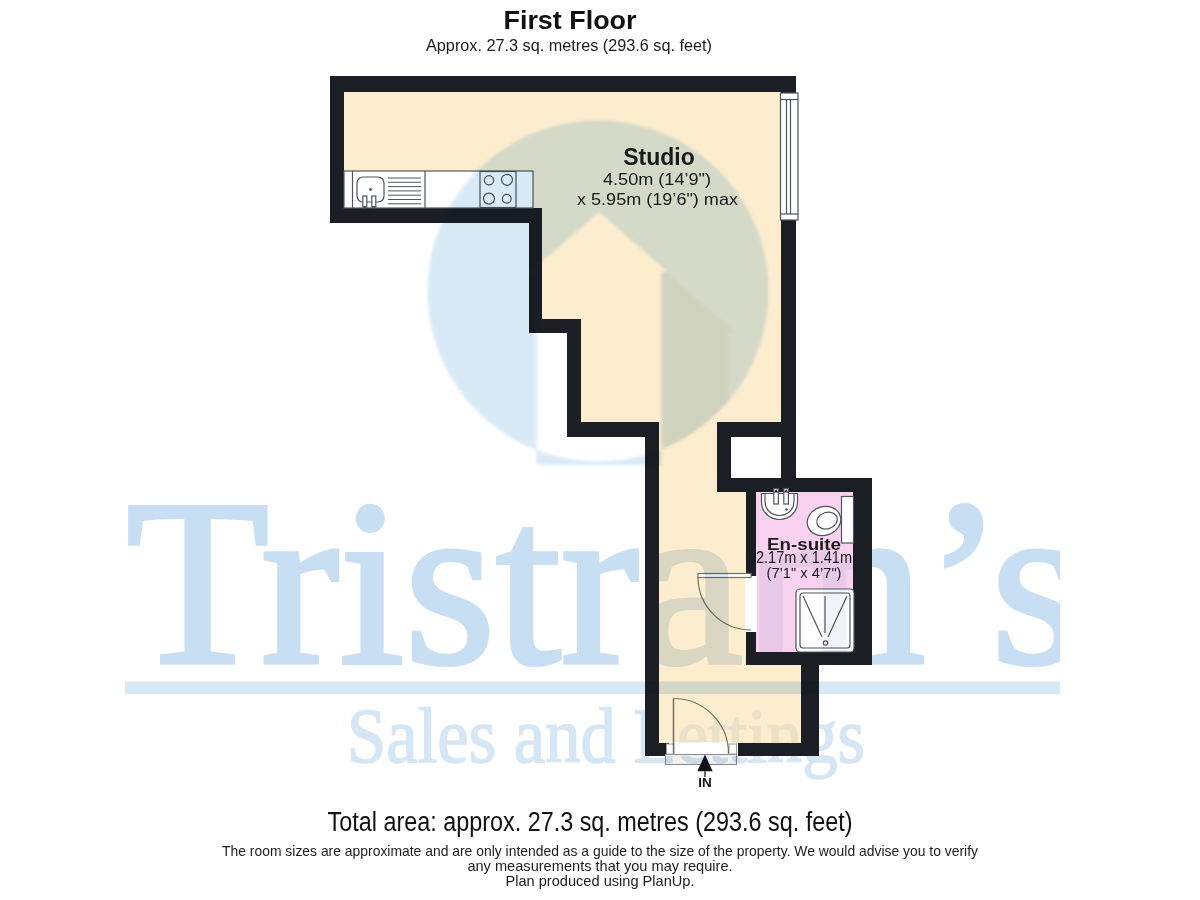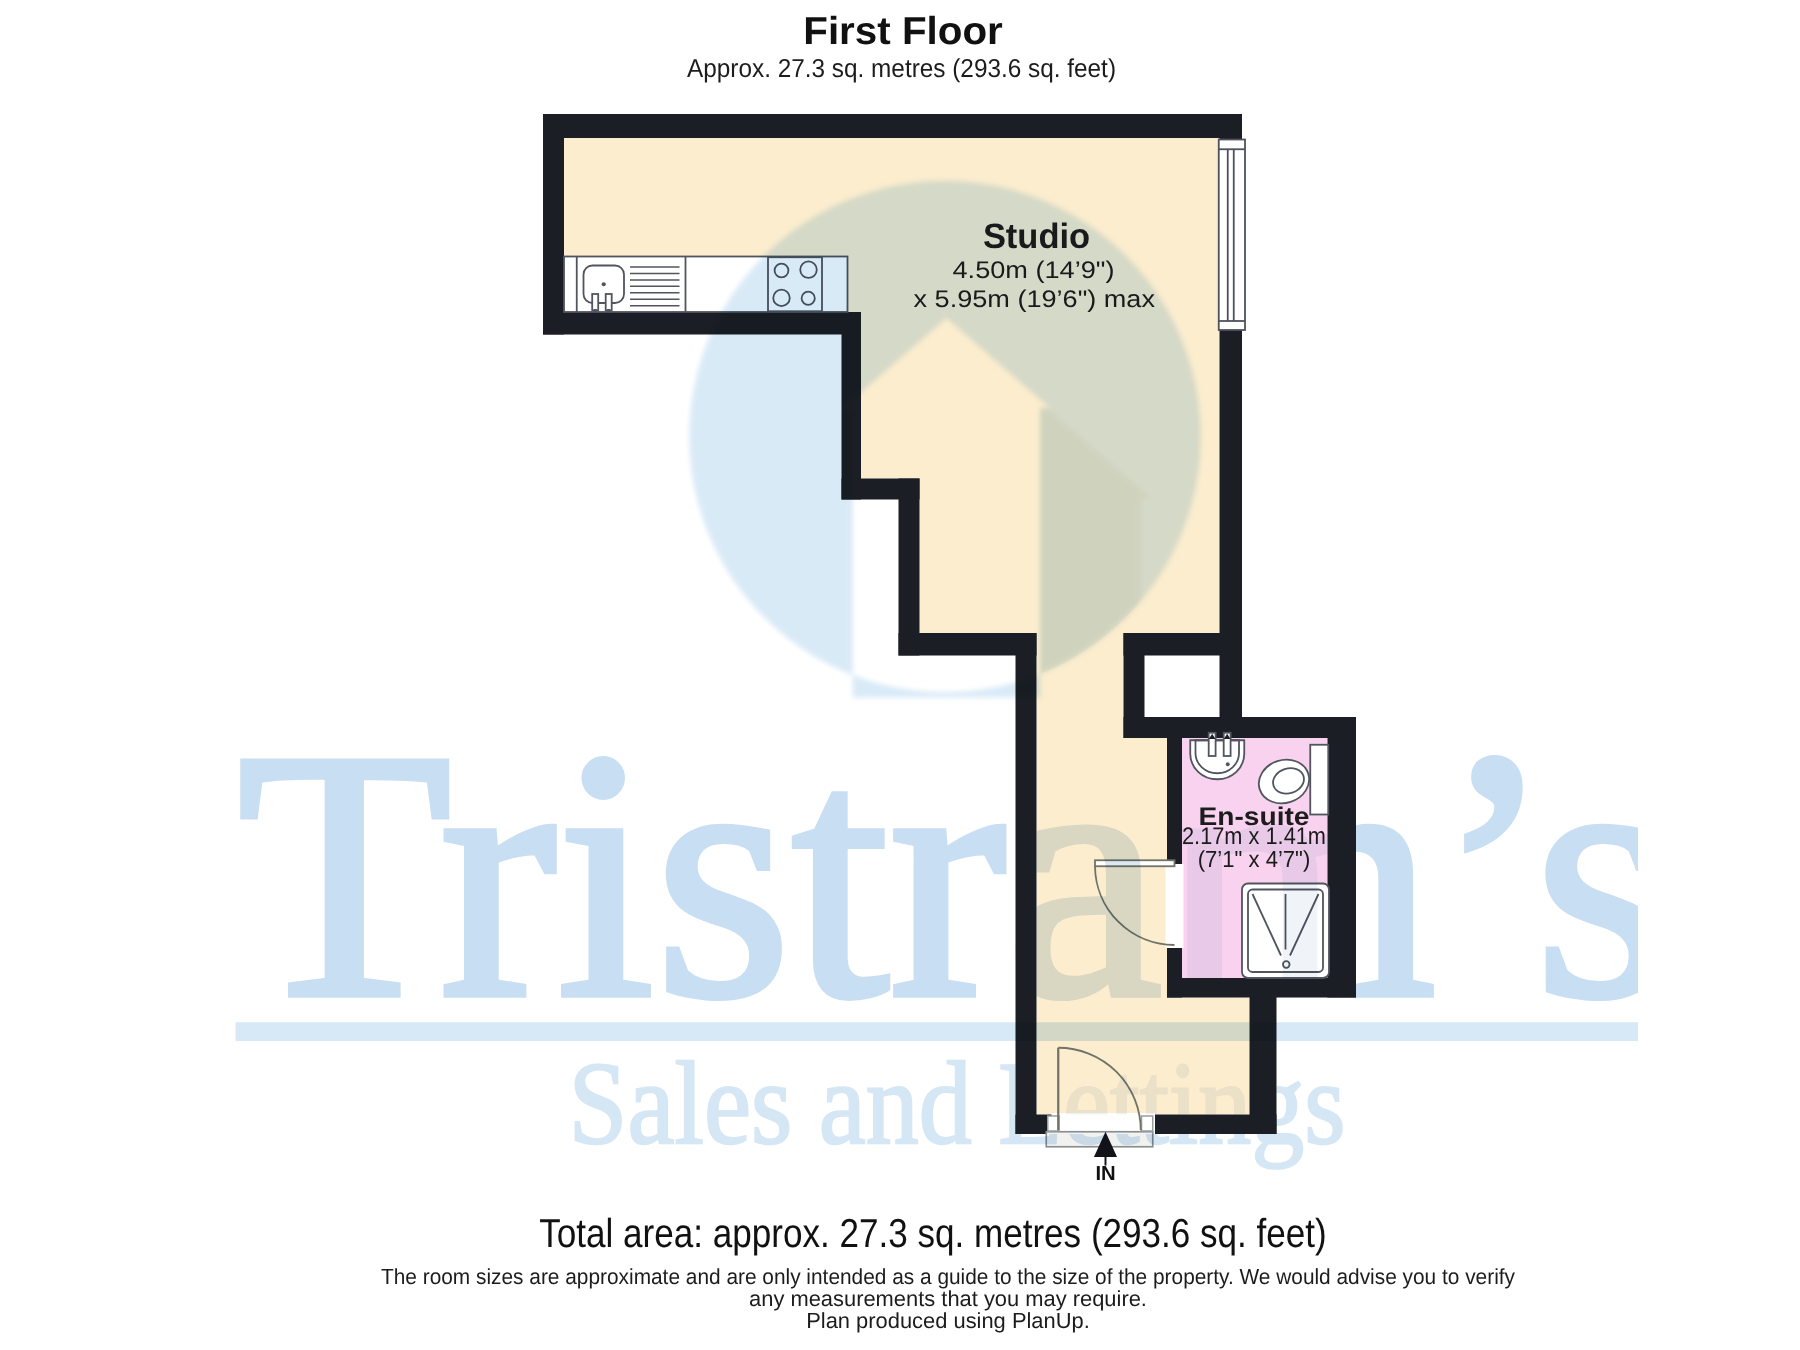--- a/index.html
+++ b/index.html
@@ -1,16 +1,16 @@
 <!DOCTYPE html>
 <html><head>
 <meta charset="utf-8">
 <style>
   html,body{margin:0;padding:0;background:#fff;}
-  #page{position:relative;width:1060px;height:900px;background:#fff;overflow:hidden;margin-left:32px;}
+  #page{position:relative;width:1060px;height:900px;background:#fff;overflow:hidden;}
   svg text{font-family:"Liberation Sans",sans-serif;}
 </style>
 </head>
 <body>
 <div id="page">
 <svg width="1200" height="900" viewBox="0 0 1200 900">
   <defs>
     <clipPath id="wc">
           <circle cx="598" cy="291" r="170.5"></circle>
         </clipPath>

